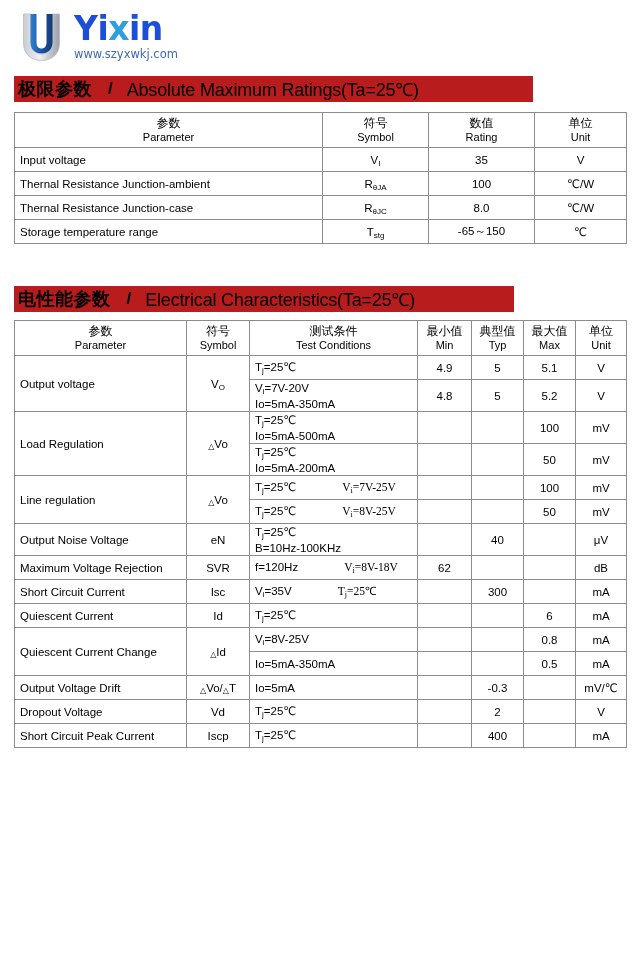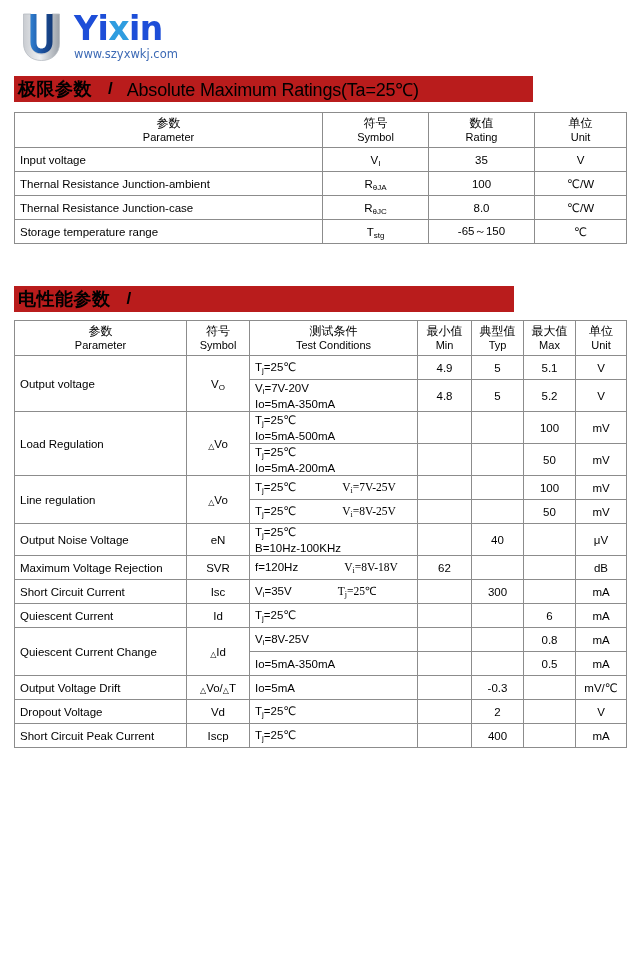--- a/index.html
+++ b/index.html
@@ -238,20 +238,21 @@
         <td class="c"><span>T</span><sub>stg</sub></td>
         <td class="c">-65～150</td>
         <td class="c">℃</td>
       </tr>
     </tbody>
   </table>
 
   <div class="section-band" id="band-elec">
     <span class="cn">电性能参数</span>
     <span class="slash">/</span>
+    <span class="en">Electrical Characteristics(Ta=25℃)</span>
   </div>
 
   <table class="dt" id="tbl-elec">
     <colgroup>
       <col style="width:172px">
         <col style="width:63px">
         <col style="width:168px">
       <col style="width:54px">
         <col style="width:52px">
         <col style="width:52px">

